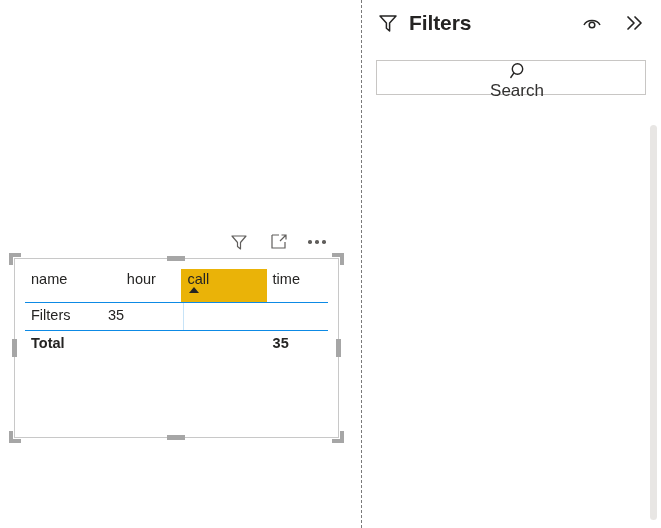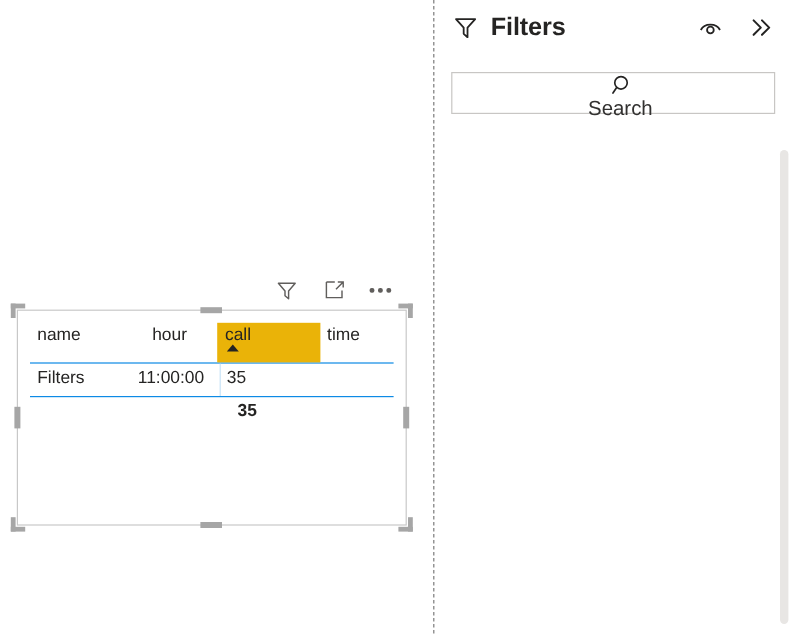--- a/index.html
+++ b/index.html
@@ -237,27 +237,27 @@
           <span class="sort-arrow"></span>
         </div>
         <div class="tbl-cell c-time">time</div>
       </div>
 
       <div class="rule-blue"></div>
 
       <div class="tbl-row" id="data-row">
         <div class="col-sep"></div>
         <div class="tbl-cell c-name">Filters</div>
-        <div class="tbl-cell c-hour">11:00:00</div>
         <div class="tbl-cell c-time">35</div>
       </div>
 
       <div class="rule-blue"></div>
 
       <div class="tbl-row" id="total-row">
+        <div class="tbl-cell c-name">Total</div>
         <div class="tbl-cell c-hour"></div>
         <div class="tbl-cell c-call"></div>
         <div class="tbl-cell c-time">35</div>
       </div>
 
     </div>
 
     <div class="handle h-corner h-tl" style="left:-6px;  top:-6px;"></div>
     <div class="handle h-corner h-tr" style="right:-6px; top:-6px;"></div>
     <div class="handle h-corner h-bl" style="left:-6px;  bottom:-6px;"></div>

